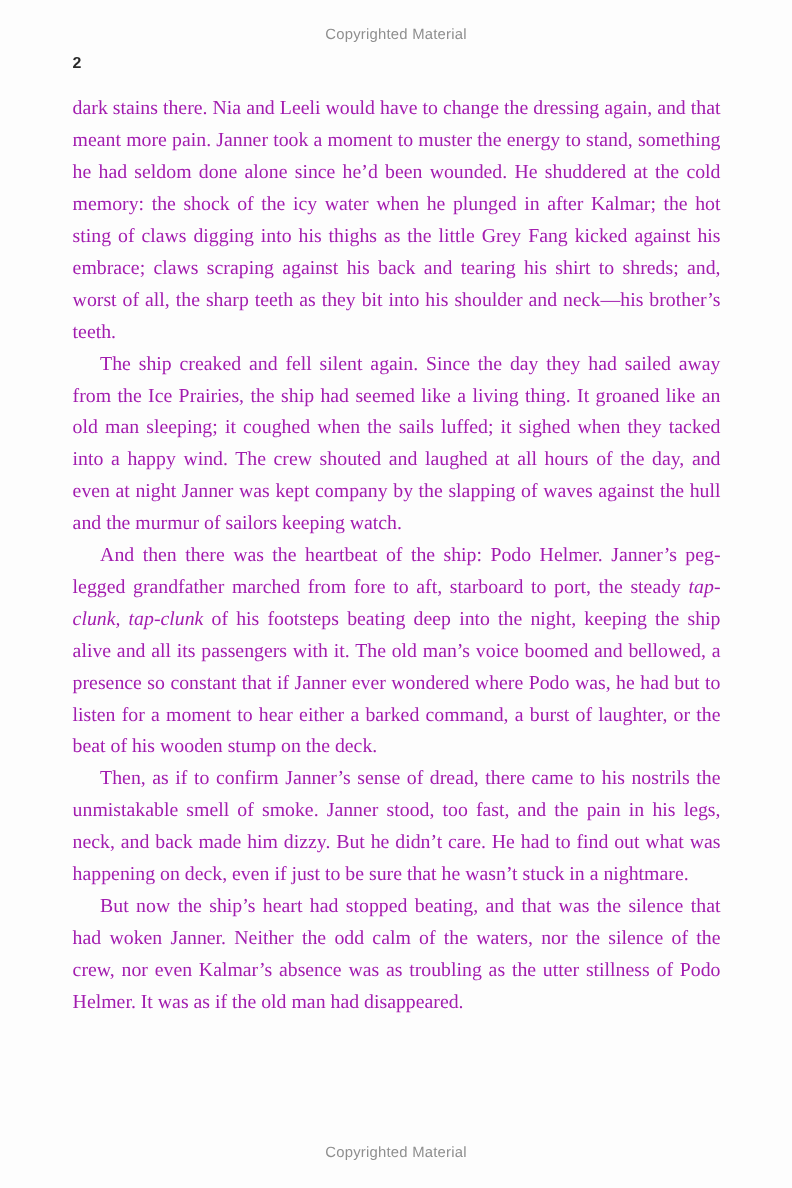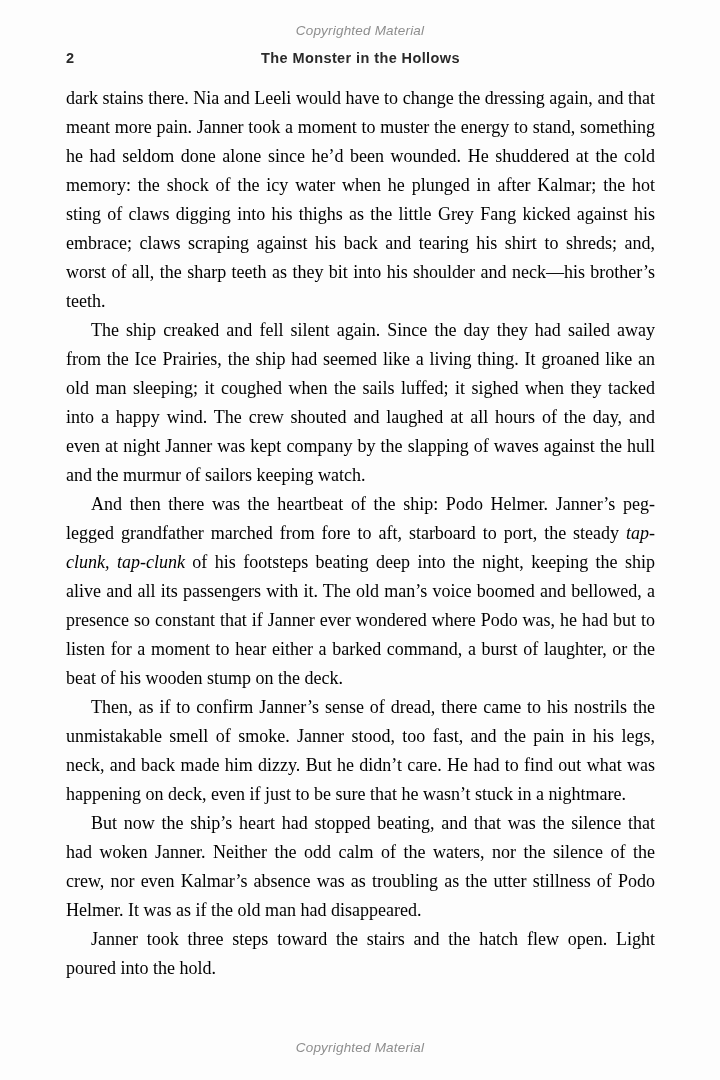--- a/index.html
+++ b/index.html
@@ -19,21 +19,20 @@
   }
   .copyright-top, .copyright-bottom {
     position: absolute;
     left: 0;
     width: 100%;
     text-align: center;
     font-family: "Liberation Sans", sans-serif;
     font-size: 13.5px;
     color: #8e8e8e;
     letter-spacing: 0.2px;
-    font-style: italic;
   }
   .copyright-top { top: 23px; }
   .copyright-bottom { top: 1040px; }
   .running-header {
     position: absolute;
     top: 50px;
     left: 66px;
     width: 589px;
     height: 18px;
     font-family: "Liberation Sans", sans-serif;
@@ -52,21 +51,21 @@
     letter-spacing: 0.4px;
   }
   .body-text {
     position: absolute;
     top: 84px;
     left: 66px;
     width: 589px;
     font-size: 18px;
     line-height: 29px;
     text-align: justify;
-    color: #000000;
+    color: #a21caf;
   }
   .body-text p {
     margin: 0;
     padding: 0;
     text-indent: 25px;
   }
   .body-text p.no-indent {
     text-indent: 0;
   }
   .italic {
@@ -75,27 +74,25 @@
 </style>
 </head>
 <body>
 
 <div class="page">
 
   <div class="copyright-top">Copyrighted Material</div>
 
   <div class="running-header">
     <span class="page-number">2</span>
-    <span class="running-title">The Monster in the Hollows</span>
   </div>
 
   <div class="body-text">
     <p class="no-indent"><span>dark stains there. Nia and Leeli would have to change the dressing again, and that meant more pain. Janner took a moment to muster the energy to stand, something he had seldom done alone since he’d been wounded. He shuddered at the cold memory: the shock of the icy water when he plunged in after Kalmar; the hot sting of claws digging into his thighs as the little Grey Fang kicked against his embrace; claws scraping against his back and tearing his shirt to shreds; and, worst of all, the sharp teeth as they bit into his shoulder and neck—his brother’s teeth.</span></p>
     <p><span>The ship creaked and fell silent again. Since the day they had sailed away from the Ice Prairies, the ship had seemed like a living thing. It groaned like an old man sleeping; it coughed when the sails luffed; it sighed when they tacked into a happy wind. The crew shouted and laughed at all hours of the day, and even at night Janner was kept company by the slapping of waves against the hull and the murmur of sailors keeping watch.</span></p>
     <p><span>And then there was the heartbeat of the ship: Podo Helmer. Janner’s peg-legged grandfather marched from fore to aft, starboard to port, the steady </span><span class="italic">tap-clunk, tap-clunk</span><span> of his footsteps beating deep into the night, keeping the ship alive and all its passengers with it. The old man’s voice boomed and bellowed, a presence so constant that if Janner ever wondered where Podo was, he had but to listen for a moment to hear either a barked command, a burst of laughter, or the beat of his wooden stump on the deck.</span></p>
     <p><span>Then, as if to confirm Janner’s sense of dread, there came to his nostrils the unmistakable smell of smoke. Janner stood, too fast, and the pain in his legs, neck, and back made him dizzy. But he didn’t care. He had to find out what was happening on deck, even if just to be sure that he wasn’t stuck in a nightmare.</span></p>
     <p><span>But now the ship’s heart had stopped beating, and that was the silence that had woken Janner. Neither the odd calm of the waters, nor the silence of the crew, nor even Kalmar’s absence was as troubling as the utter stillness of Podo Helmer. It was as if the old man had disappeared.</span></p>
-    <p><span>Janner took three steps toward the stairs and the hatch flew open. Light poured into the hold.</span></p>
   </div>
 
   <div class="copyright-bottom">Copyrighted Material</div>
 
 </div>
 
 </body></html>

